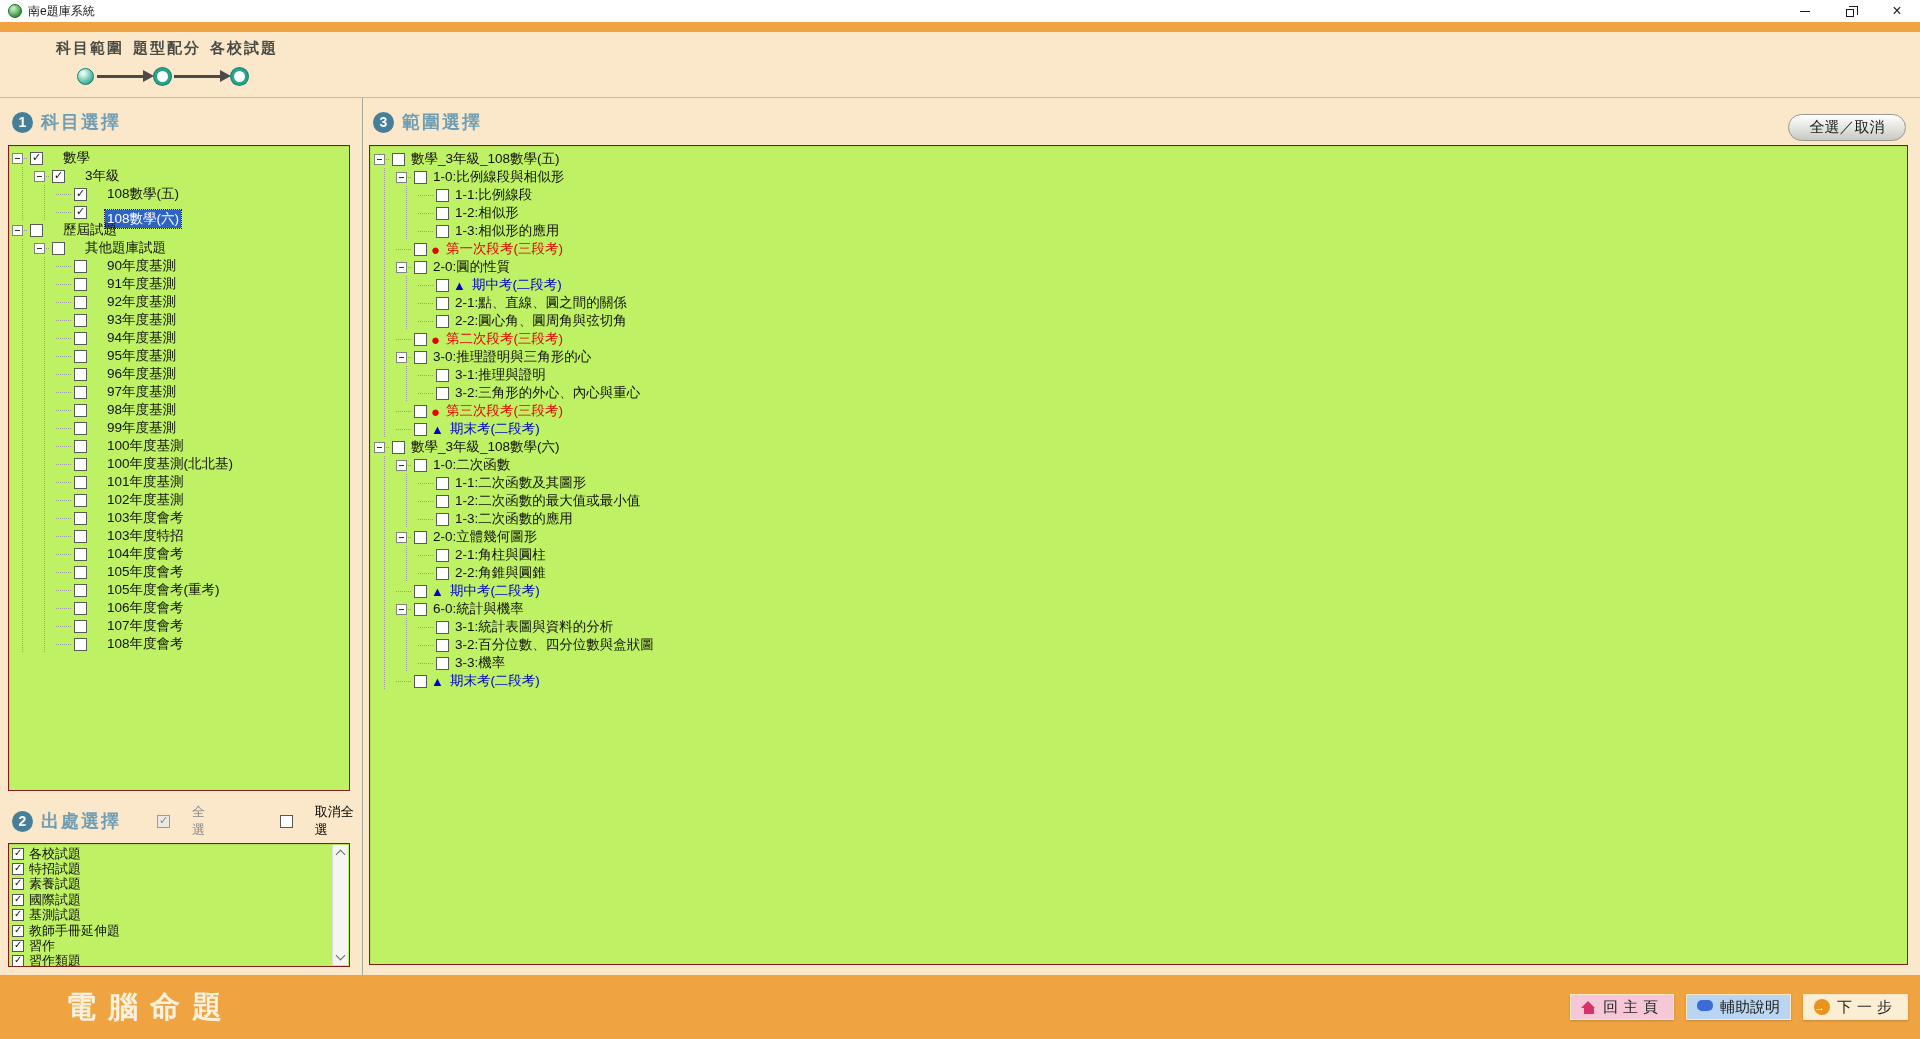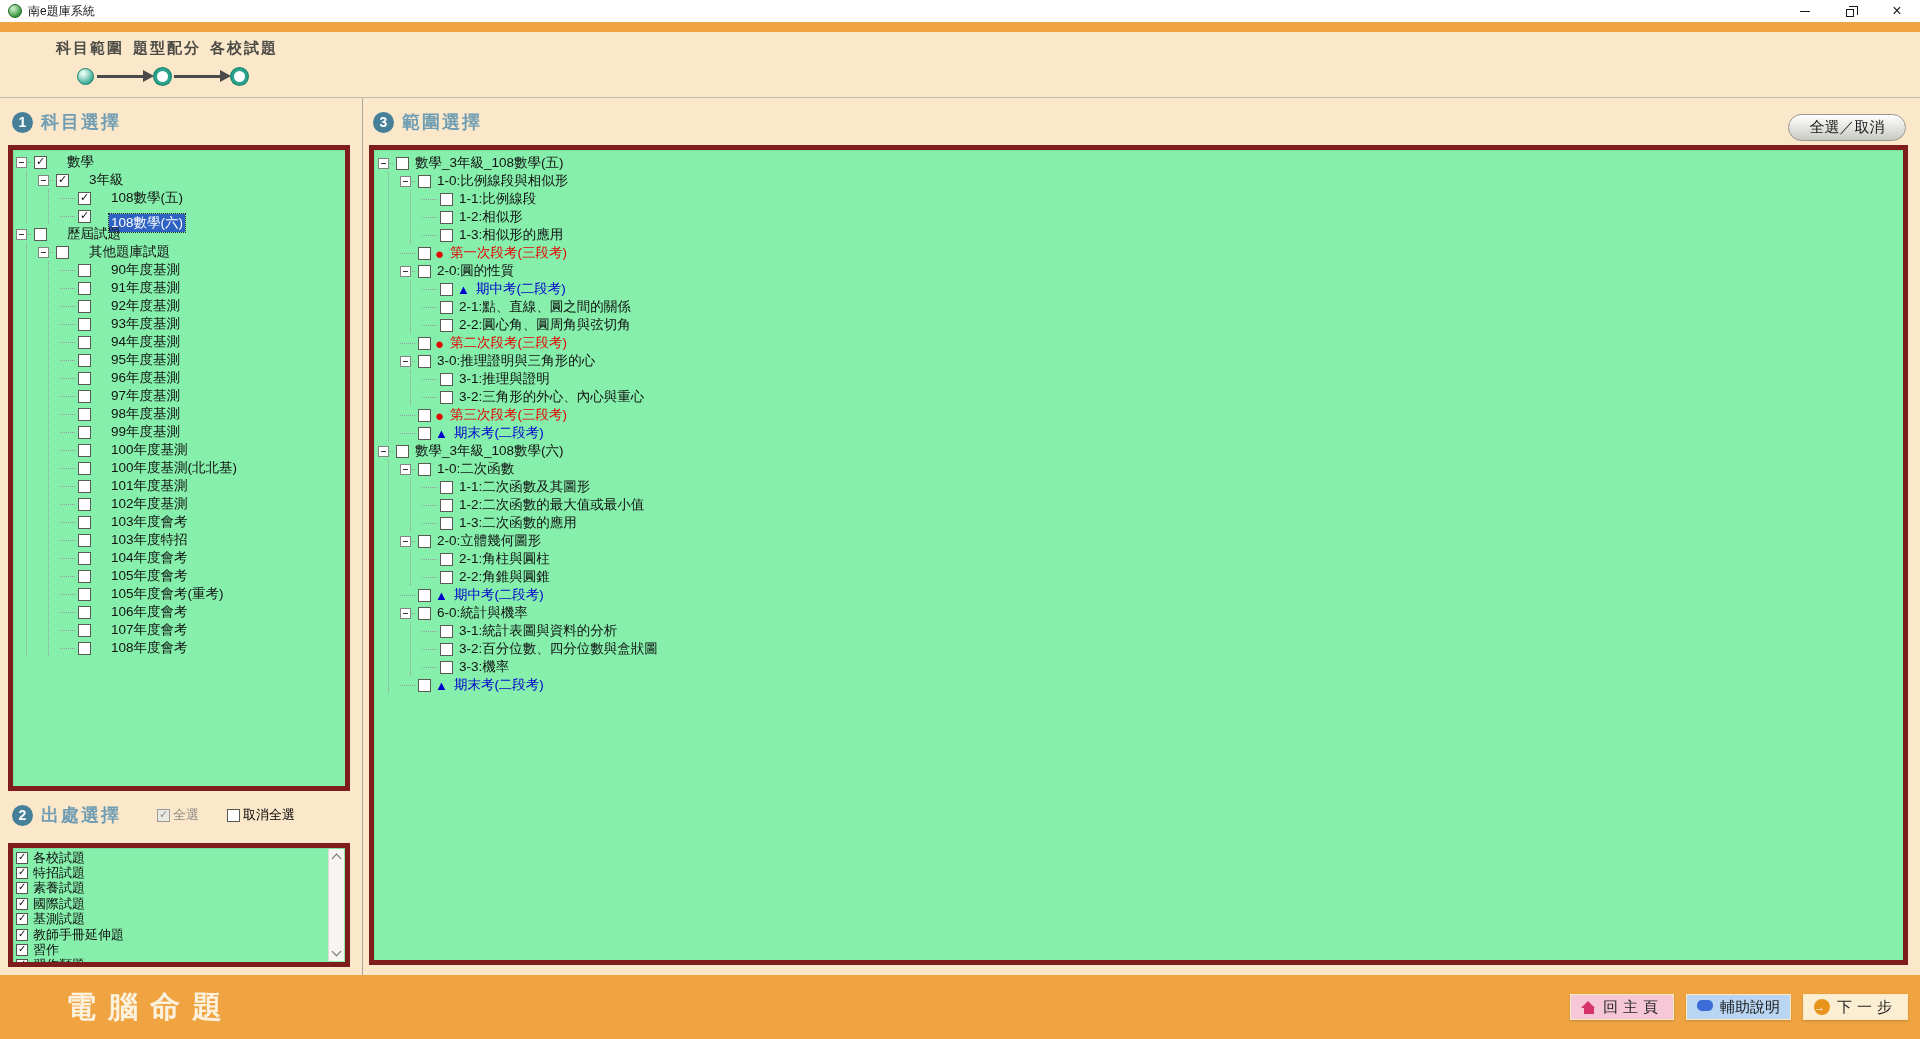--- a/index.html
+++ b/index.html
@@ -32,21 +32,21 @@
   
   .left-panel{position:absolute;top:98px;left:0;width:362px;bottom:64px;}
   .v-divider{position:absolute;top:98px;left:362px;width:1px;bottom:64px;background:#a8a89e;}
   .right-panel{position:absolute;top:98px;left:363px;right:0;bottom:64px;}
 
   .section-header{display:flex;align-items:center;gap:8px;position:absolute;}
   .badge{width:21px;height:21px;border-radius:50%;background:#457F98;color:#fff;font-size:14px;font-weight:bold;
     display:flex;align-items:center;justify-content:center;flex:0 0 21px;}
   .section-title{font-size:18px;font-weight:bold;color:#6E9DB4;letter-spacing:2px;white-space:nowrap;}
 
-  .box{background:#86efac;border:5px solid #7f1d1d;box-shadow:inset 1px 1px 0 rgba(0,0,0,0.07);}
+  .box{background:#bef264;border:1px solid #7f1d1d;box-shadow:inset 1px 1px 0 rgba(0,0,0,0.07);}
 
   #subject-header{top:12px;left:12px;}
   #subject-tree{position:absolute;top:47px;left:8px;width:342px;height:646px;overflow:hidden;padding:3px 0 0 3px;}
   #source-header{top:705px;left:12px;}
   #source-list{position:absolute;top:745px;left:8px;width:342px;height:124px;overflow:hidden;padding:2px 0 0 3px;}
   #range-header{top:12px;left:10px;}
   #range-tree{position:absolute;top:47px;left:6px;right:12px;bottom:10px;overflow:hidden;padding:4px 0 0 4px;}
 
   
   .tree-row{display:flex;align-items:center;height:18px;font-size:13.5px;color:#111;white-space:nowrap;}
@@ -64,21 +64,21 @@
   .tree-label{margin-left:4px;padding:0 2px;}
   .left-tree .tree-label{margin-left:18px;}
   .tree-label.selected{background:#2E63C4;color:#fff;outline:1px dotted #222;margin-top:13px;}
   .tree-label.red{color:#E60000;}
   .tree-label.blue{color:#0000CD;}
   .marker{margin-left:4px;line-height:1;}
   .marker.red{color:#E60000;font-size:15px;}
   .marker.blue{color:#0000CD;font-size:13px;}
 
   
-  .src-controls{display:flex;align-items:center;margin-left:26px;gap:3px;font-size:13px;}
+  .src-controls{display:flex;align-items:center;margin-left:26px;gap:22px;font-size:13px;}
   .src-controls .lbl-gray{color:#8a8a86;}
   .src-controls .gap{width:20px;}
   .list-row{display:flex;align-items:center;height:15.4px;font-size:13px;color:#111;white-space:nowrap;}
   .lcb{width:12px;height:12px;border:1px solid #55554f;background:#fff;margin-right:5px;position:relative;flex:0 0 12px;}
   .lcb.checked::after{content:'✓';position:absolute;left:1px;top:-2px;font-size:10px;font-weight:bold;color:#111;}
   .scrollbar{position:absolute;right:1px;top:1px;bottom:1px;width:16px;background:#f6f5f1;border-left:1px solid #dddbd3;
     display:flex;flex-direction:column;justify-content:space-between;align-items:center;}
   .chev{width:7px;height:7px;border-right:1.6px solid #6b6b66;border-bottom:1.6px solid #6b6b66;}
   .chev.up{transform:rotate(-135deg);margin-top:6px;}
   .chev.down{transform:rotate(45deg);margin-bottom:6px;}

